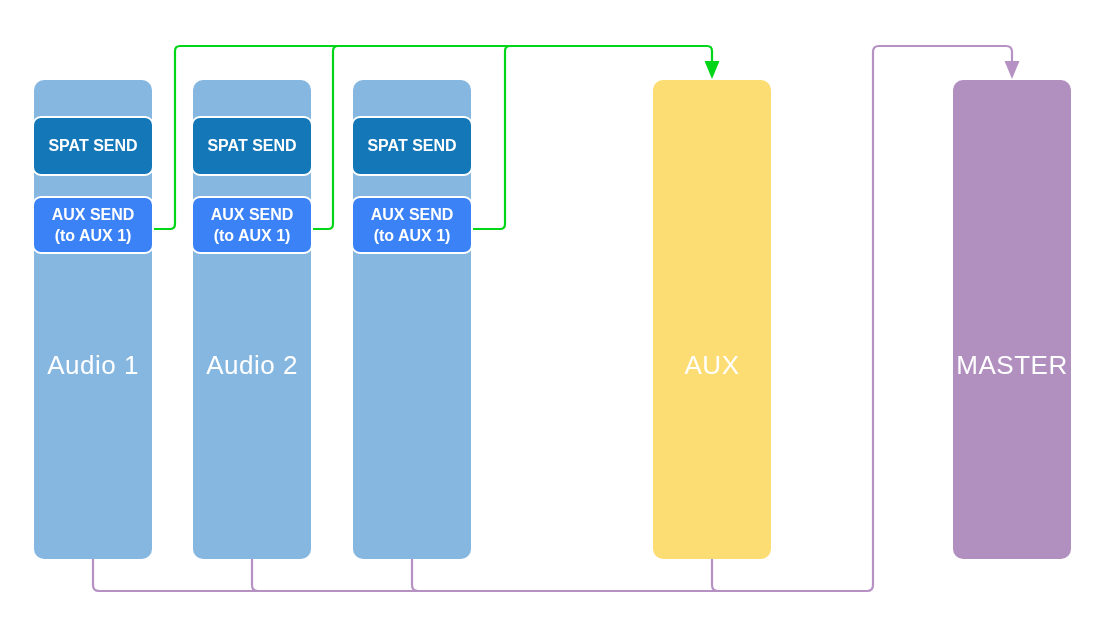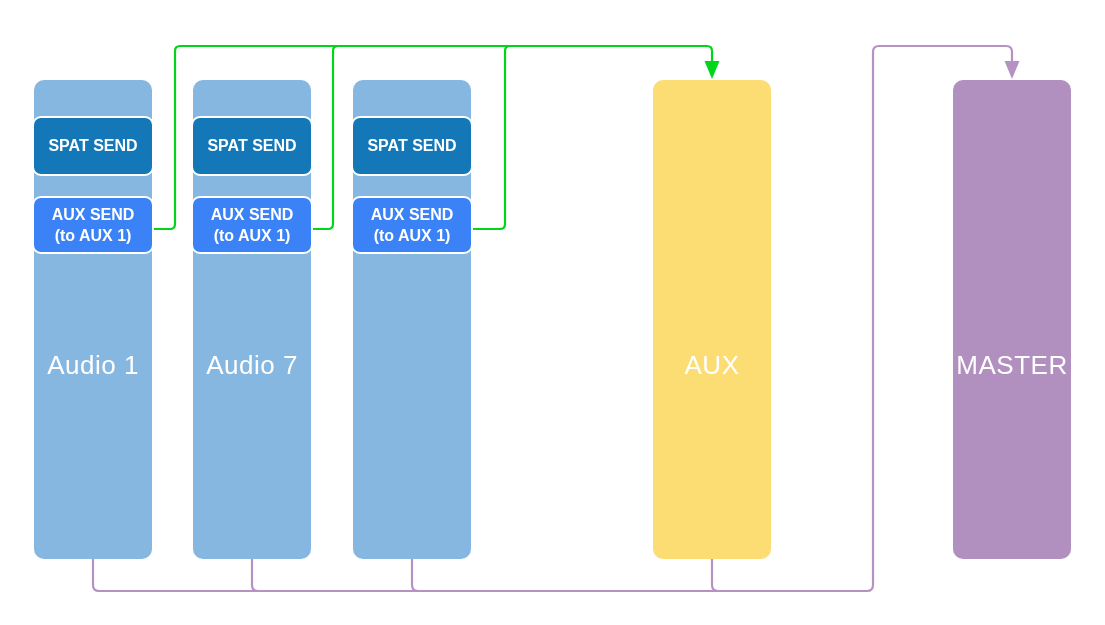--- a/index.html
+++ b/index.html
@@ -114,21 +114,21 @@
   </div>
 
   <div class="col blue" style="left:193px">
     <div class="badge dark-blue badge-row-1">
       <span>SPAT SEND</span>
     </div>
     <div class="badge bright-green badge-row-2">
       <span>AUX SEND</span>
       <span>(to AUX 1)</span>
     </div>
-    <div class="col-label">Audio 7</div>
+    <div class="col-label">Audio 2</div>
   </div>
 
   <div class="col blue" style="left:353px">
     <div class="badge dark-blue badge-row-1">
       <span>SPAT SEND</span>
     </div>
     <div class="badge bright-green badge-row-2">
       <span>AUX SEND</span>
       <span>(to AUX 1)</span>
     </div>

